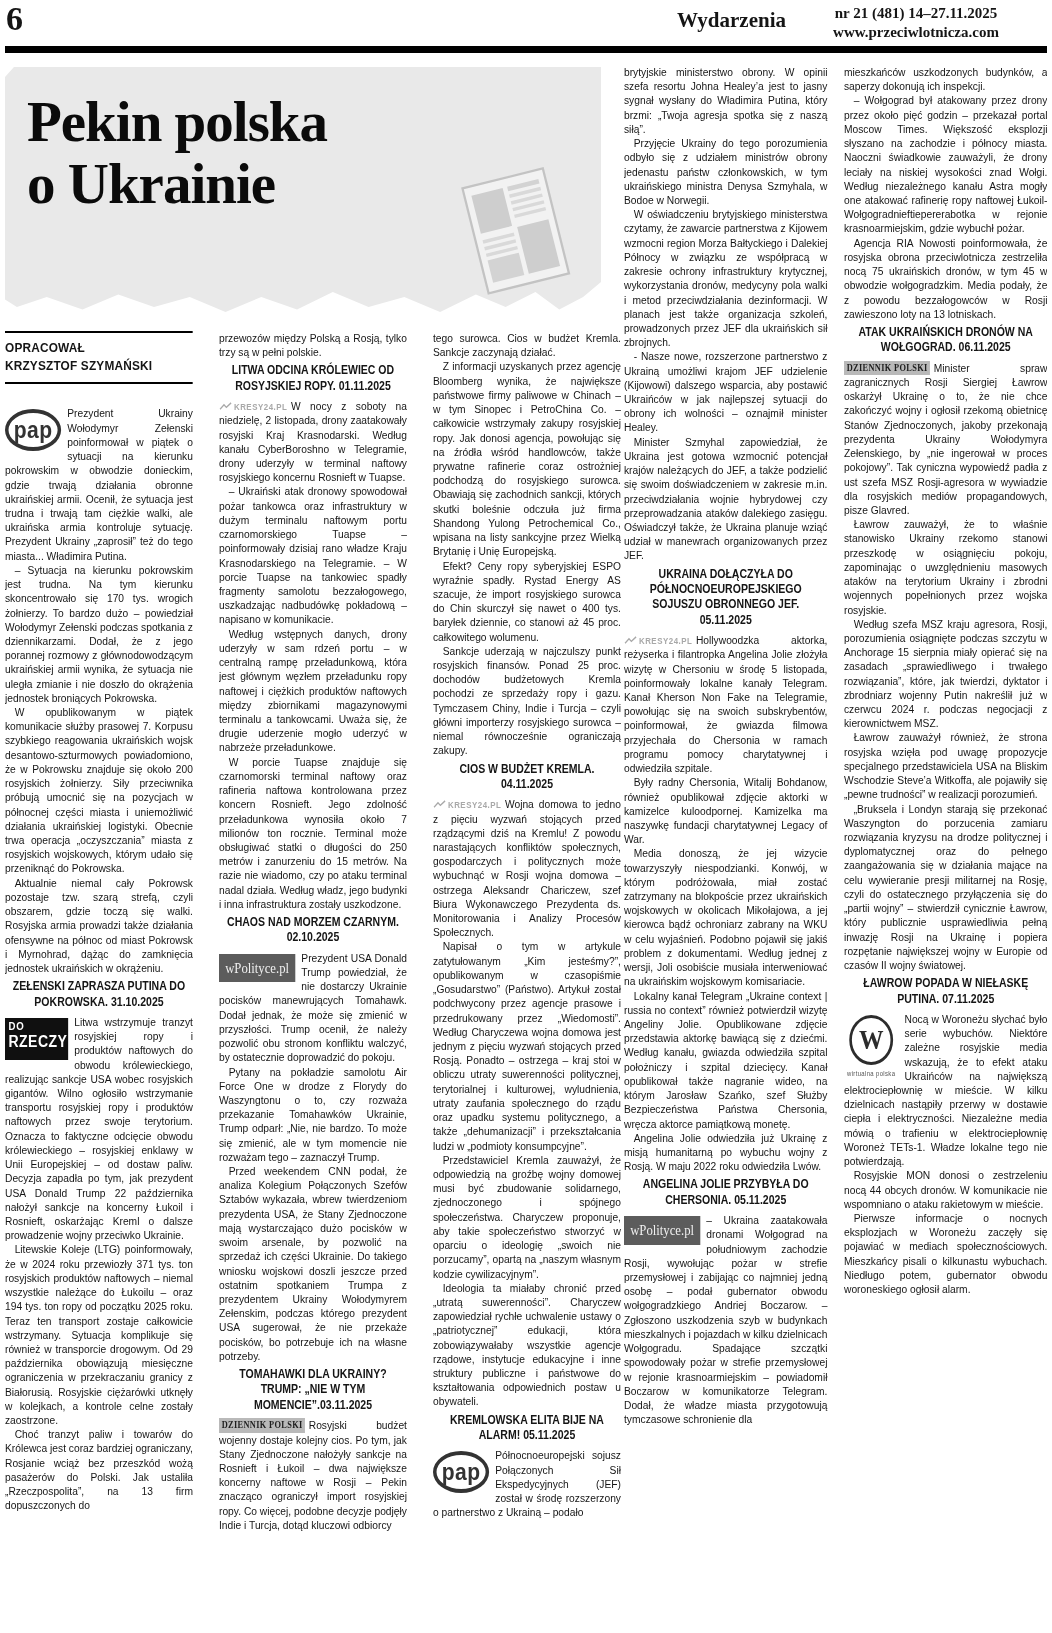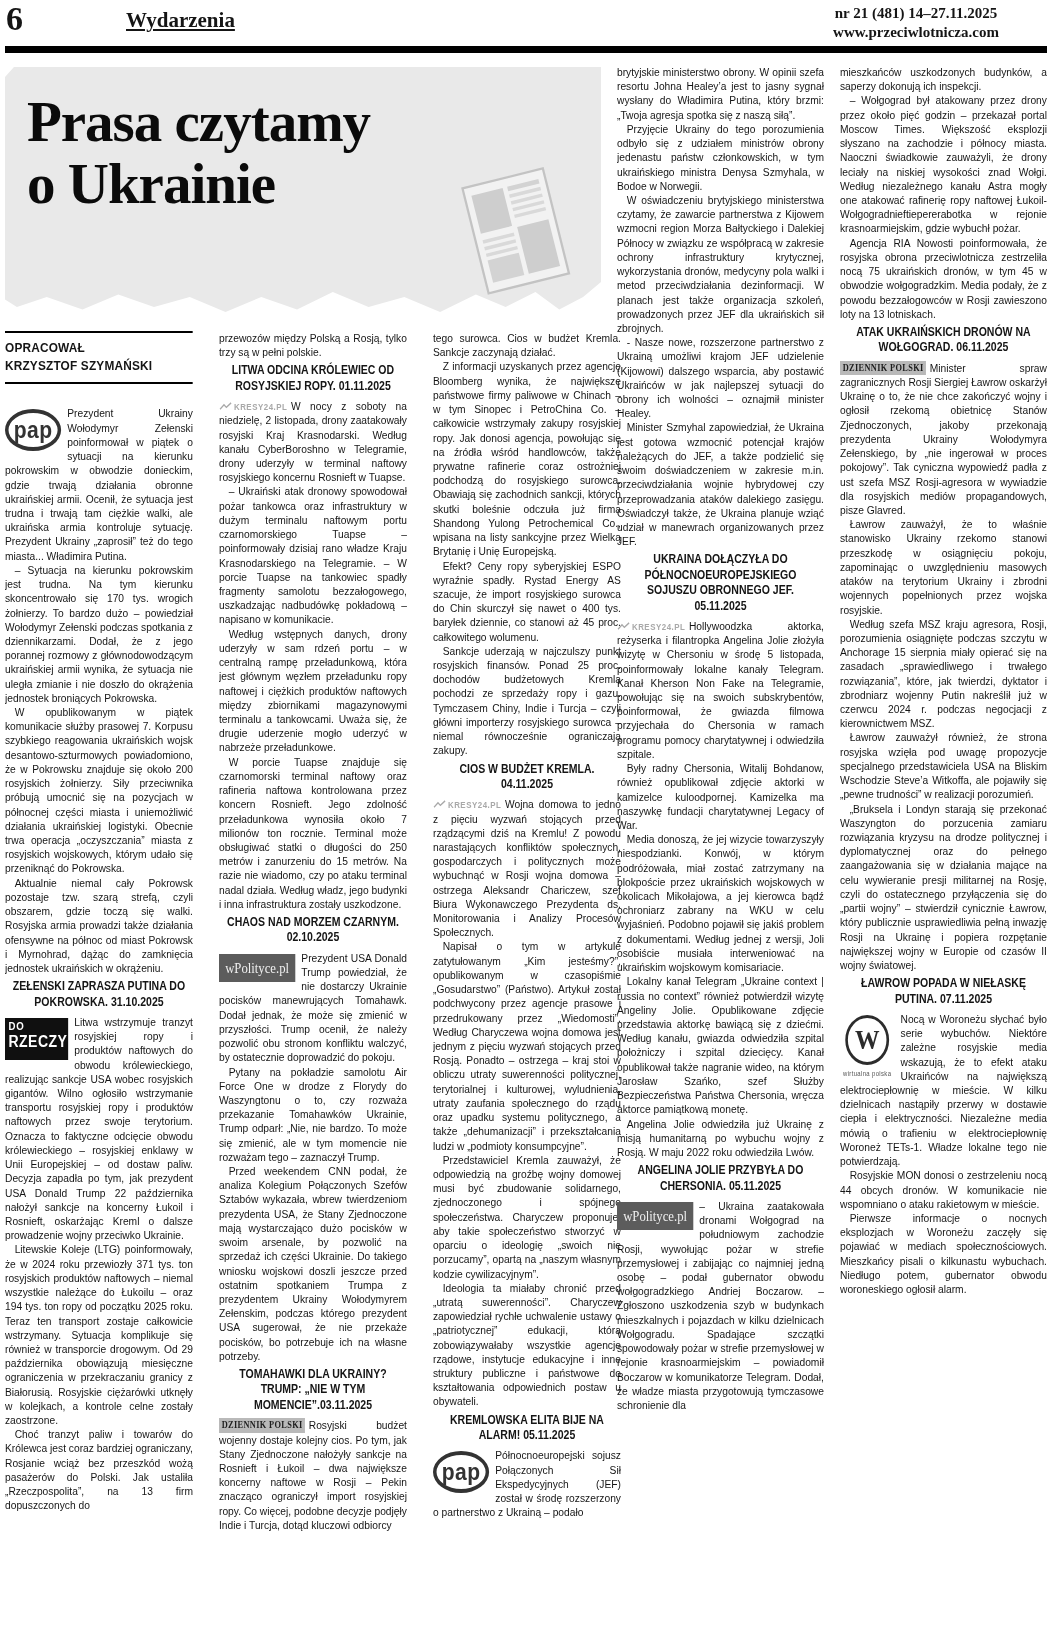--- a/index.html
+++ b/index.html
@@ -1,28 +1,28 @@
 <!DOCTYPE html>
 <html><head>
 <meta charset="utf-8">
 <style>
   html,body{margin:0;padding:0;background:#f2f2f2;}
   .page{position:relative;width:1052px;height:1633px;background:#ffffff;margin:0 auto;
         font-family:"Liberation Sans",sans-serif;color:#151515;overflow:hidden;}
   
   .masthead{display:flex;align-items:flex-start;padding:2px 6px 0 6px;height:44px;}
   .pgnum{font-family:"Liberation Serif",serif;font-weight:bold;font-size:34px;line-height:1;width:120px;}
-  .section{flex:1;text-align:left;font-family:"Liberation Serif",serif;font-weight:bold;font-size:21px;padding-top:6px;text-decoration:underline;}
+  .section{flex:1;text-align:right;font-family:"Liberation Serif",serif;font-weight:bold;font-size:21px;padding-top:6px;}
   .issue{width:260px;text-align:center;font-family:"Liberation Serif",serif;font-weight:bold;font-size:15px;line-height:1.25;padding-top:2px;}
   .issue .url{font-weight:bold;}
   .top-rule{height:7px;background:#000;margin:0 5px;}
   
   .main{display:flex;gap:16px;padding:12px 5px 0 5px;}
   .left{width:596px;flex:0 0 596px;}
-  .right{flex:1;display:flex;gap:16px;}
+  .right{flex:1;display:flex;gap:16px;margin-left:7px;}
   .cols3{display:flex;gap:26px;}
   .cols3 .col{width:188px;flex:0 0 188px;height:1294px;overflow:hidden;}
   .right .col{flex:1;height:1562px;overflow:hidden;}
   .col-inner{width:114%;transform:scaleX(0.877);transform-origin:0 0;}
   
   .banner{position:relative;height:250px;margin:2px 0 14px 0;background:#e9e9e9;
           clip-path:polygon(0 4%,1.5% 0,100% 0,100% 86%,97% 92%,93% 97%,89% 90%,84% 96%,79% 91%,73% 98%,67% 92%,61% 96%,55% 90%,49% 97%,43% 92%,37% 98%,31% 92%,25% 96%,19% 91%,13% 97%,7% 92%,2% 96%,0 93%);}
   .banner-title{font-family:"Liberation Serif",serif;font-weight:bold;font-size:57px;line-height:1.08;
                 padding:24px 0 0 22px;letter-spacing:-1px;color:#0b0b0b;}
   .news-ill{position:absolute;right:26px;bottom:16px;opacity:.85;}
@@ -67,21 +67,21 @@
       <div class="url">www.przeciwlotnicza.com</div>
     </div>
   </div>
   <div class="top-rule"></div>
 
   <div class="main">
     <div class="left">
 
       <div class="banner">
         <div class="banner-title">
-          <span>Prasa czytamy</span><br>
+          <span>Pekin polska</span><br>
           <span>o Ukrainie</span>
         </div>
         <svg class="news-ill" width="118" height="138" viewBox="0 0 100 120">
           <g transform="rotate(-14 50 60)">
             <rect x="14" y="12" width="72" height="94" fill="#f4f4f4" stroke="#bdbdbd" stroke-width="2"></rect>
             <rect x="20" y="20" width="28" height="34" fill="#c9c9c9"></rect>
             <rect x="52" y="20" width="28" height="4" fill="#cfcfcf"></rect>
             <rect x="52" y="27" width="28" height="3" fill="#d6d6d6"></rect>
             <rect x="52" y="33" width="28" height="3" fill="#d6d6d6"></rect>
             <rect x="52" y="39" width="28" height="3" fill="#d6d6d6"></rect>

